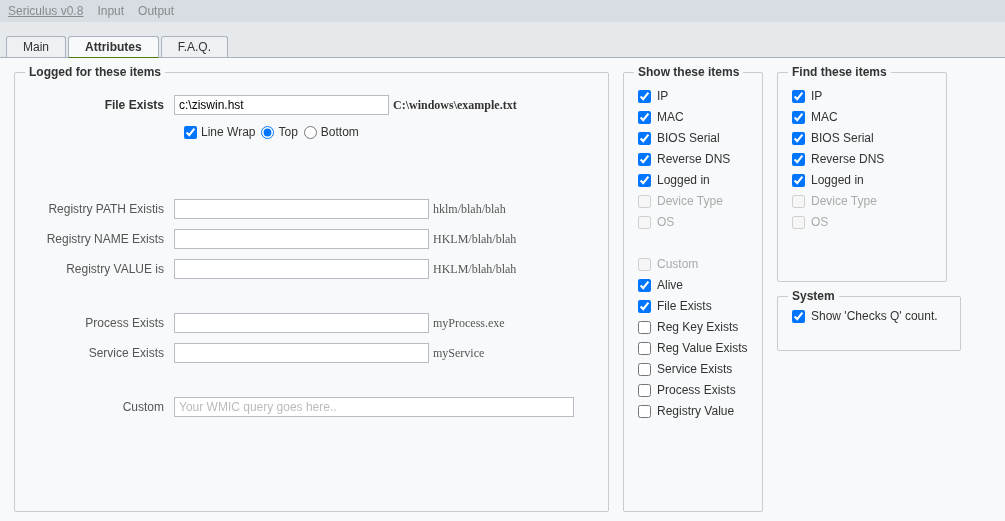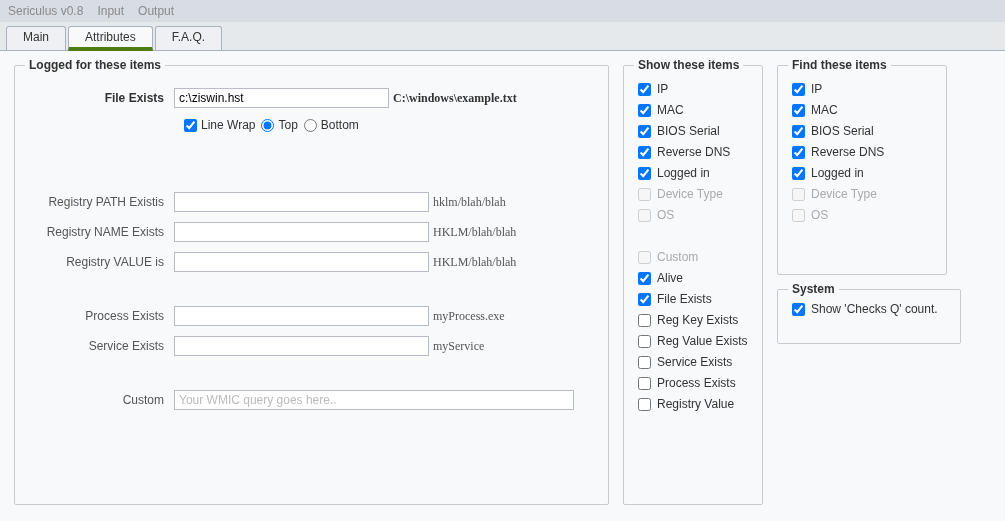--- a/index.html
+++ b/index.html
@@ -12,44 +12,44 @@
   color: #333;
 }
 .menubar {
   background: #d8dde3;
   padding: 4px 8px;
   display: flex;
   gap: 14px;
   color: #888a8d;
   font-size: 12px;
 }
-.menubar span.title { font-weight: normal; }
+.menubar span.title { font-weight: normal; text-decoration: underline; }
 
 .tabs {
   display: flex;
   background: #e6e9ec;
-  padding-top: 4px;
+  padding-top: 14px;
   padding-left: 6px;
   border-bottom: 1px solid #aab2bd;
 }
 .tab {
   padding: 3px 16px;
   border: 1px solid #aab2bd;
   border-bottom: none;
   background: #eef0f3;
   margin-right: 2px;
   border-radius: 3px 3px 0 0;
   font-size: 12px;
   cursor: pointer;
   position: relative;
 }
 .tab.active {
   background: #f8f9fa;
-  font-weight: normal;
-  border-bottom: 4px solid #4d7c0f;
+  font-weight: bold;
+  border-bottom: 1px solid #4d7c0f;
   margin-bottom: -1px;
   z-index: 2;
 }
 
 .content {
   background: #f8f9fa;
   padding: 14px;
   display: flex;
   gap: 14px;
   height: calc(100% - 50px);

